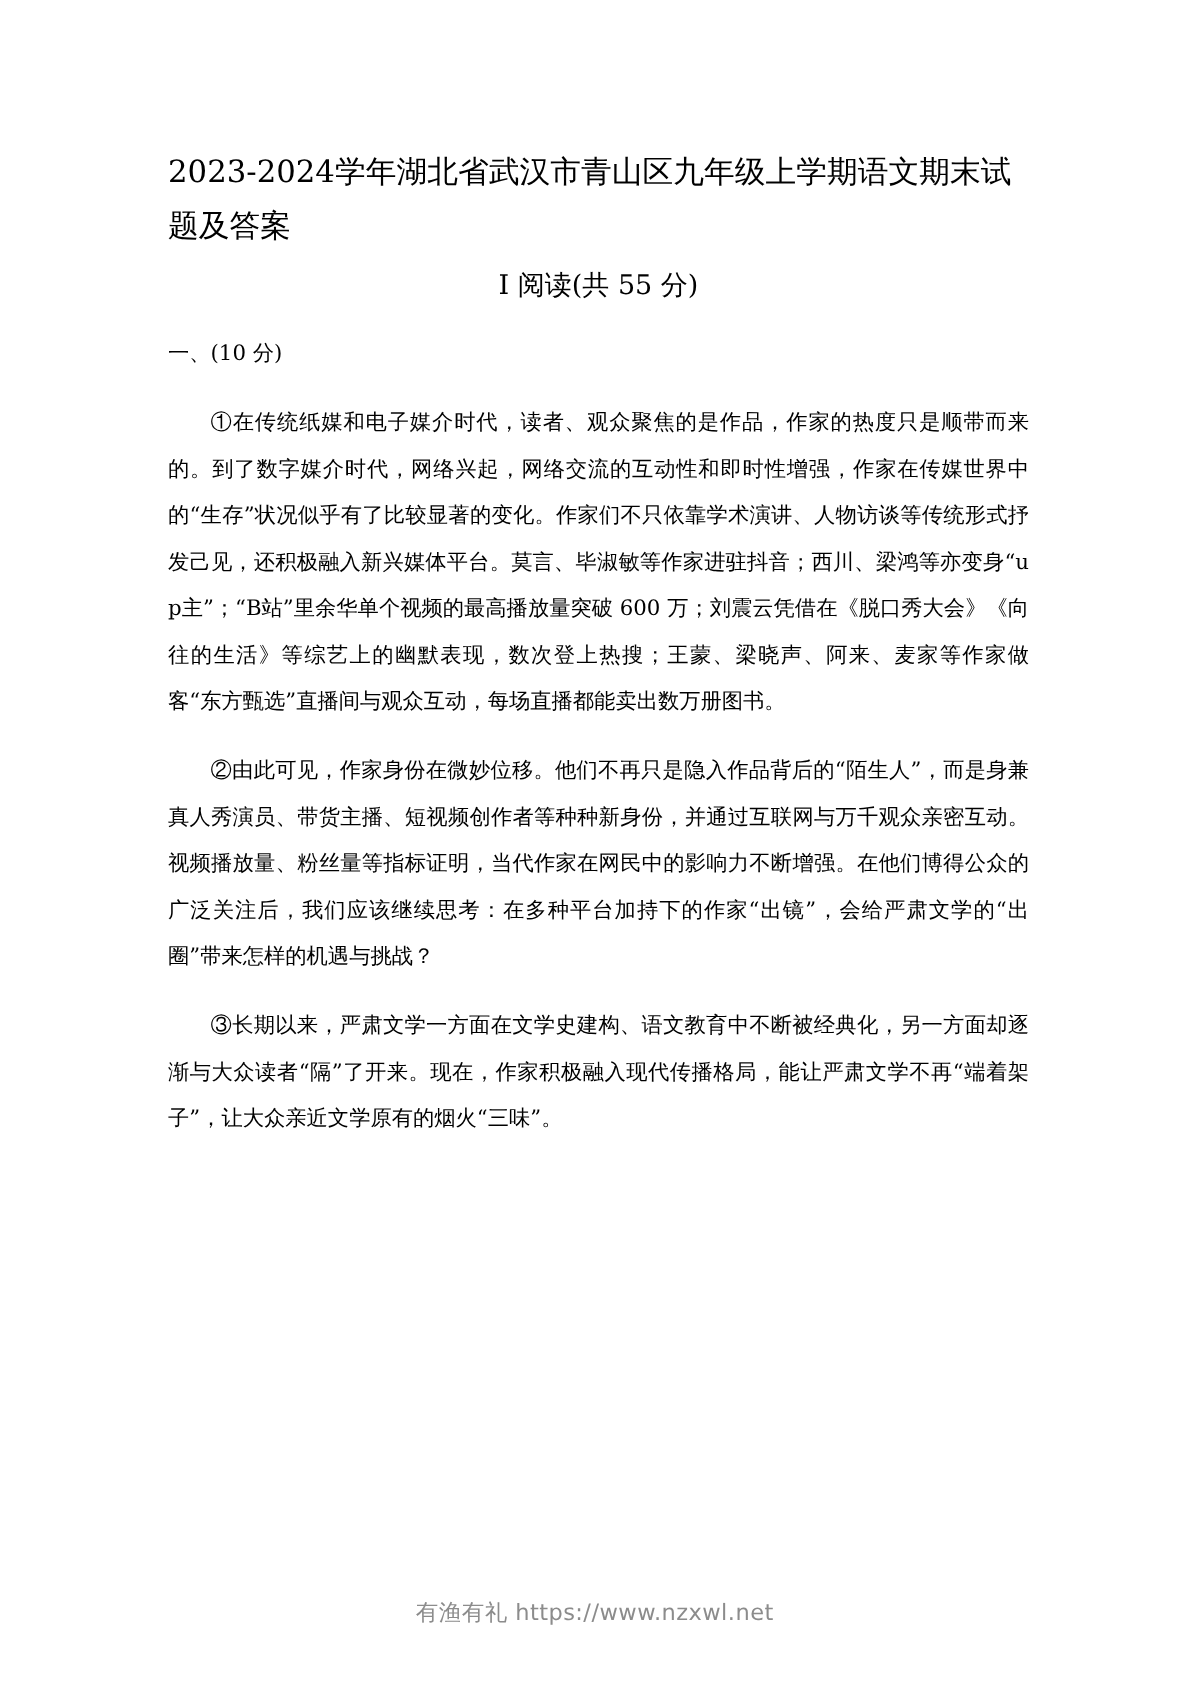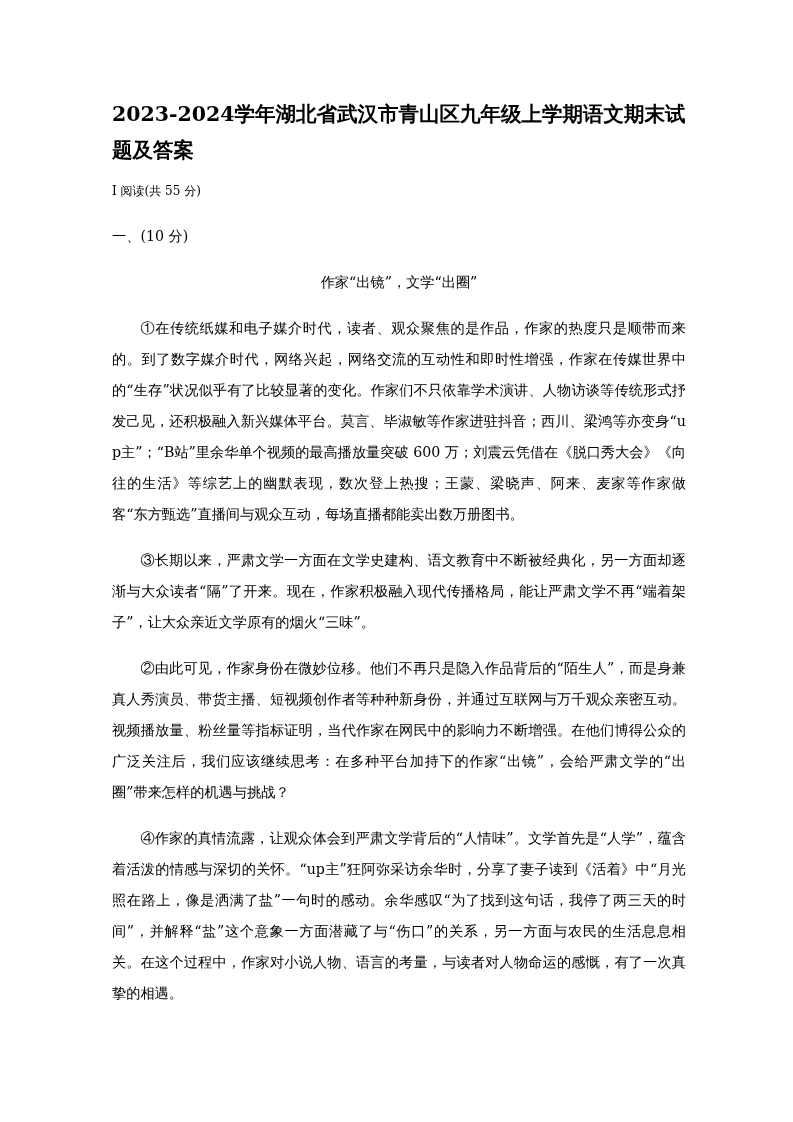--- a/index.html
+++ b/index.html
@@ -26,30 +26,31 @@
 
   .content {
     position: absolute;
     left: 112px;
     top: 96px;
     width: 574px;
   }
 
   .doc-title {
     font-size: 20.5px;
-    font-weight: bold;
+    font-weight: normal;
     line-height: 36px;
     letter-spacing: 0px;
     margin: 0 0 8px 0;
     text-align: left;
     font-family: "DejaVu Serif", "Liberation Serif", serif;
   }
 
   .section-head {
-    font-size: 12px;
+    text-align: center;
+    font-size: 18px;
     line-height: 30px;
     margin: 6px 0 4px 0;
   }
 
   .para {
     font-size: 14.2px;
     line-height: 31px;
     margin: 15px 0 1px 0;
     text-align: justify;
     text-justify: inter-ideograph;
@@ -85,27 +86,26 @@
 
   <div class="content">
 
     <h1 class="doc-title">2023-2024学年湖北省武汉市青山区九年级上学期语文期末试题及答案</h1>
 
     <div class="section-head">Ⅰ 阅读(共 55 分)</div>
 
     <p class="para">一、(10 分)</p>
 
 
-    <p class="para center">作家“出镜”，文学“出圈”</p>
 
     <p class="para indent">①在传统纸媒和电子媒介时代，读者、观众聚焦的是作品，作家的热度只是顺带而来的。到了数字媒介时代，网络兴起，网络交流的互动性和即时性增强，作家在传媒世界中的“生存”状况似乎有了比较显著的变化。作家们不只依靠学术演讲、人物访谈等传统形式抒发己见，还积极融入新兴媒体平台。莫言、毕淑敏等作家进驻抖音；西川、梁鸿等亦变身“up主”；“B站”里余华单个视频的最高播放量突破 600 万；刘震云凭借在《脱口秀大会》《向往的生活》等综艺上的幽默表现，数次登上热搜；王蒙、梁晓声、阿来、麦家等作家做客“东方甄选”直播间与观众互动，每场直播都能卖出数万册图书。</p>
 
+    <p class="para indent">②由此可见，作家身份在微妙位移。他们不再只是隐入作品背后的“陌生人”，而是身兼真人秀演员、带货主播、短视频创作者等种种新身份，并通过互联网与万千观众亲密互动。视频播放量、粉丝量等指标证明，当代作家在网民中的影响力不断增强。在他们博得公众的广泛关注后，我们应该继续思考：在多种平台加持下的作家“出镜”，会给严肃文学的“出圈”带来怎样的机遇与挑战？</p>
+
     <p class="para indent">③长期以来，严肃文学一方面在文学史建构、语文教育中不断被经典化，另一方面却逐渐与大众读者“隔”了开来。现在，作家积极融入现代传播格局，能让严肃文学不再“端着架子”，让大众亲近文学原有的烟火“三味”。</p>
 
-    <p class="para indent">②由此可见，作家身份在微妙位移。他们不再只是隐入作品背后的“陌生人”，而是身兼真人秀演员、带货主播、短视频创作者等种种新身份，并通过互联网与万千观众亲密互动。视频播放量、粉丝量等指标证明，当代作家在网民中的影响力不断增强。在他们博得公众的广泛关注后，我们应该继续思考：在多种平台加持下的作家“出镜”，会给严肃文学的“出圈”带来怎样的机遇与挑战？</p>
-
-    <p class="para indent">④作家的真情流露，让观众体会到严肃文学背后的“人情味”。文学首先是“人学”，蕴含着活泼的情感与深切的关怀。“up主”狂阿弥采访余华时，分享了妻子读到《活着》中“月光照在路上，像是洒满了盐”一句时的感动。余华感叹“为了找到这句话，我停了两三天的时间”，并解释“盐”这个意象一方面潜藏了与“伤口”的关系，另一方面与农民的生活息息相关。在这个过程中，作家对小说人物、语言的考量，与读者对人物命运的感慨，有了一次真挚的相遇。</p>
 
 
   </div>
 
+  <div class="watermark">有渔有礼 https://www.nzxwl.net</div>
 
 </div>
 
 </body></html>

